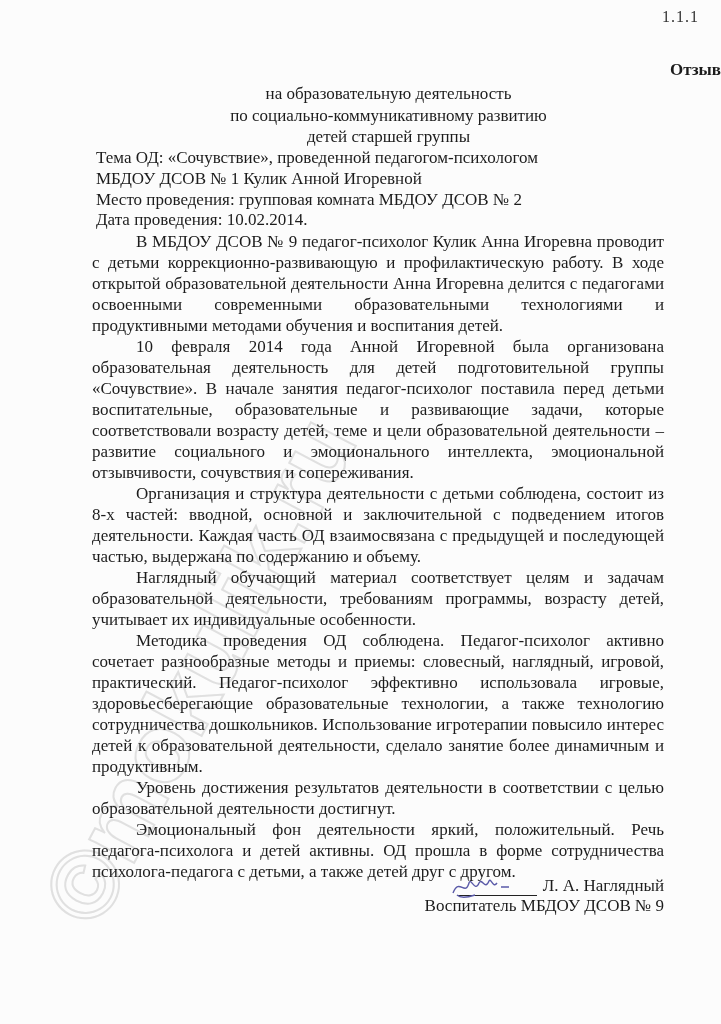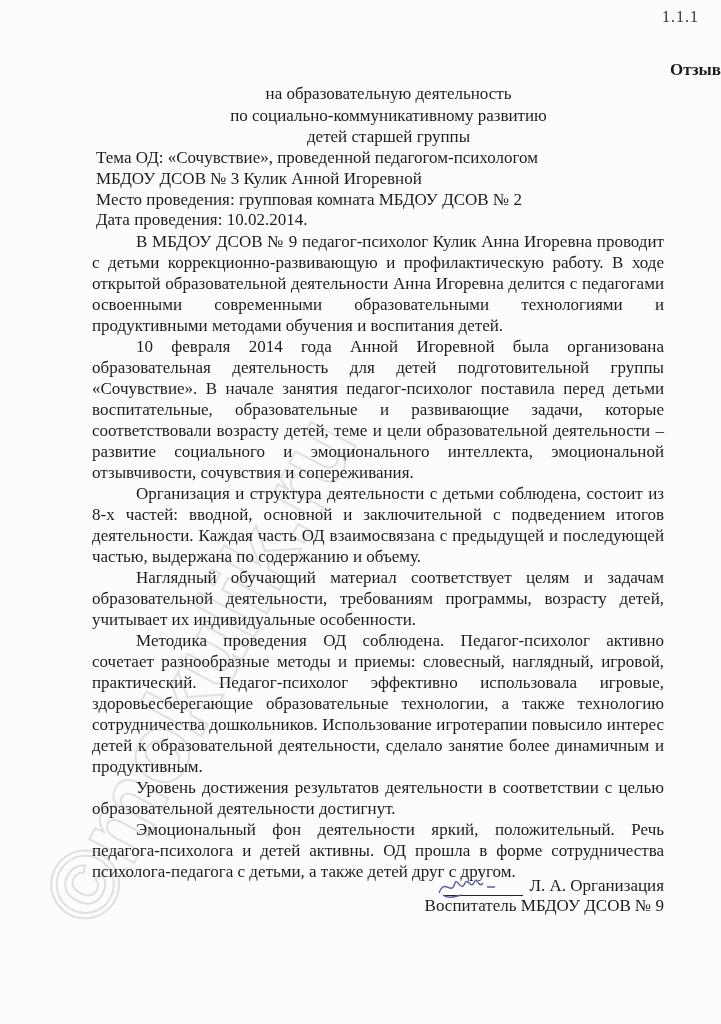--- a/index.html
+++ b/index.html
@@ -27,35 +27,35 @@
 <div class="watermark">©mokulik.ru</div>
 
 <div class="page-num">1.1.1</div>
 
 <div class="title">Отзыв</div>
 <div class="subtitle" style="top:84px">на образовательную деятельность</div>
 <div class="subtitle" style="top:106px">по социально-коммуникативному развитию</div>
 <div class="subtitle" style="top:127px">детей старшей группы</div>
 
 <div class="meta" style="top:148px">Тема ОД: «Сочувствие», проведенной педагогом-психологом</div>
-<div class="meta" style="top:169px">МБДОУ ДСОВ № 3 Кулик Анной Игоревной</div>
+<div class="meta" style="top:169px">МБДОУ ДСОВ № 1 Кулик Анной Игоревной</div>
 <div class="meta" style="top:190px">Место проведения: групповая комната МБДОУ ДСОВ № 2</div>
 <div class="meta" style="top:210px">Дата проведения: 10.02.2014.</div>
 
 <div class="body" style="top:231px">
   <p>В МБДОУ ДСОВ № 9 педагог-психолог Кулик Анна Игоревна проводит с детьми коррекционно-развивающую и профилактическую работу. В ходе открытой образовательной деятельности Анна Игоревна делится с педагогами освоенными современными образовательными технологиями и продуктивными методами обучения и воспитания детей.</p>
   <p>10 февраля 2014 года Анной Игоревной была организована образовательная деятельность для детей подготовительной группы «Сочувствие». В начале занятия педагог-психолог поставила перед детьми воспитательные, образовательные и развивающие задачи, которые соответствовали возрасту детей, теме и цели образовательной деятельности – развитие социального и эмоционального интеллекта, эмоциональной отзывчивости, сочувствия и сопереживания.</p>
   <p>Организация и структура деятельности с детьми соблюдена, состоит из 8-х частей: вводной, основной и заключительной с подведением итогов деятельности. Каждая часть ОД взаимосвязана с предыдущей и последующей частью, выдержана по содержанию и объему.</p>
   <p>Наглядный обучающий материал соответствует целям и задачам образовательной деятельности, требованиям программы, возрасту детей, учитывает их индивидуальные особенности.</p>
   <p>Методика проведения ОД соблюдена. Педагог-психолог активно сочетает разнообразные методы и приемы: словесный, наглядный, игровой, практический. Педагог-психолог эффективно использовала игровые, здоровьесберегающие образовательные технологии, а также технологию сотрудничества дошкольников. Использование игротерапии повысило интерес детей к образовательной деятельности, сделало занятие более динамичным и продуктивным.</p>
   <p>Уровень достижения результатов деятельности в соответствии с целью образовательной деятельности достигнут.</p>
   <p>Эмоциональный фон деятельности яркий, положительный. Речь педагога-психолога и детей активны. ОД прошла в форме сотрудничества психолога-педагога с детьми, а также детей друг с другом.</p>
 </div>
 
 <div class="sig-role">Воспитатель МБДОУ ДСОВ № 9</div>
 <div class="sig-line">
   <span class="sig-blank">
     <svg width="70" height="30" viewBox="0 0 70 30">
       <path d="M4 22 C10 6, 16 26, 20 12 C22 6, 26 22, 30 12 C33 6, 36 20, 40 10 C42 6, 44 18, 48 12 M52 16 L60 16 M8 24 C12 28, 20 26, 26 24" fill="none" stroke="#5a5aa8" stroke-width="1.4"></path>
     </svg>
   </span>
-  <span>Л. А. Организация</span>
+  <span>Л. А. Наглядный</span>
 </div>
 
 </body></html>

